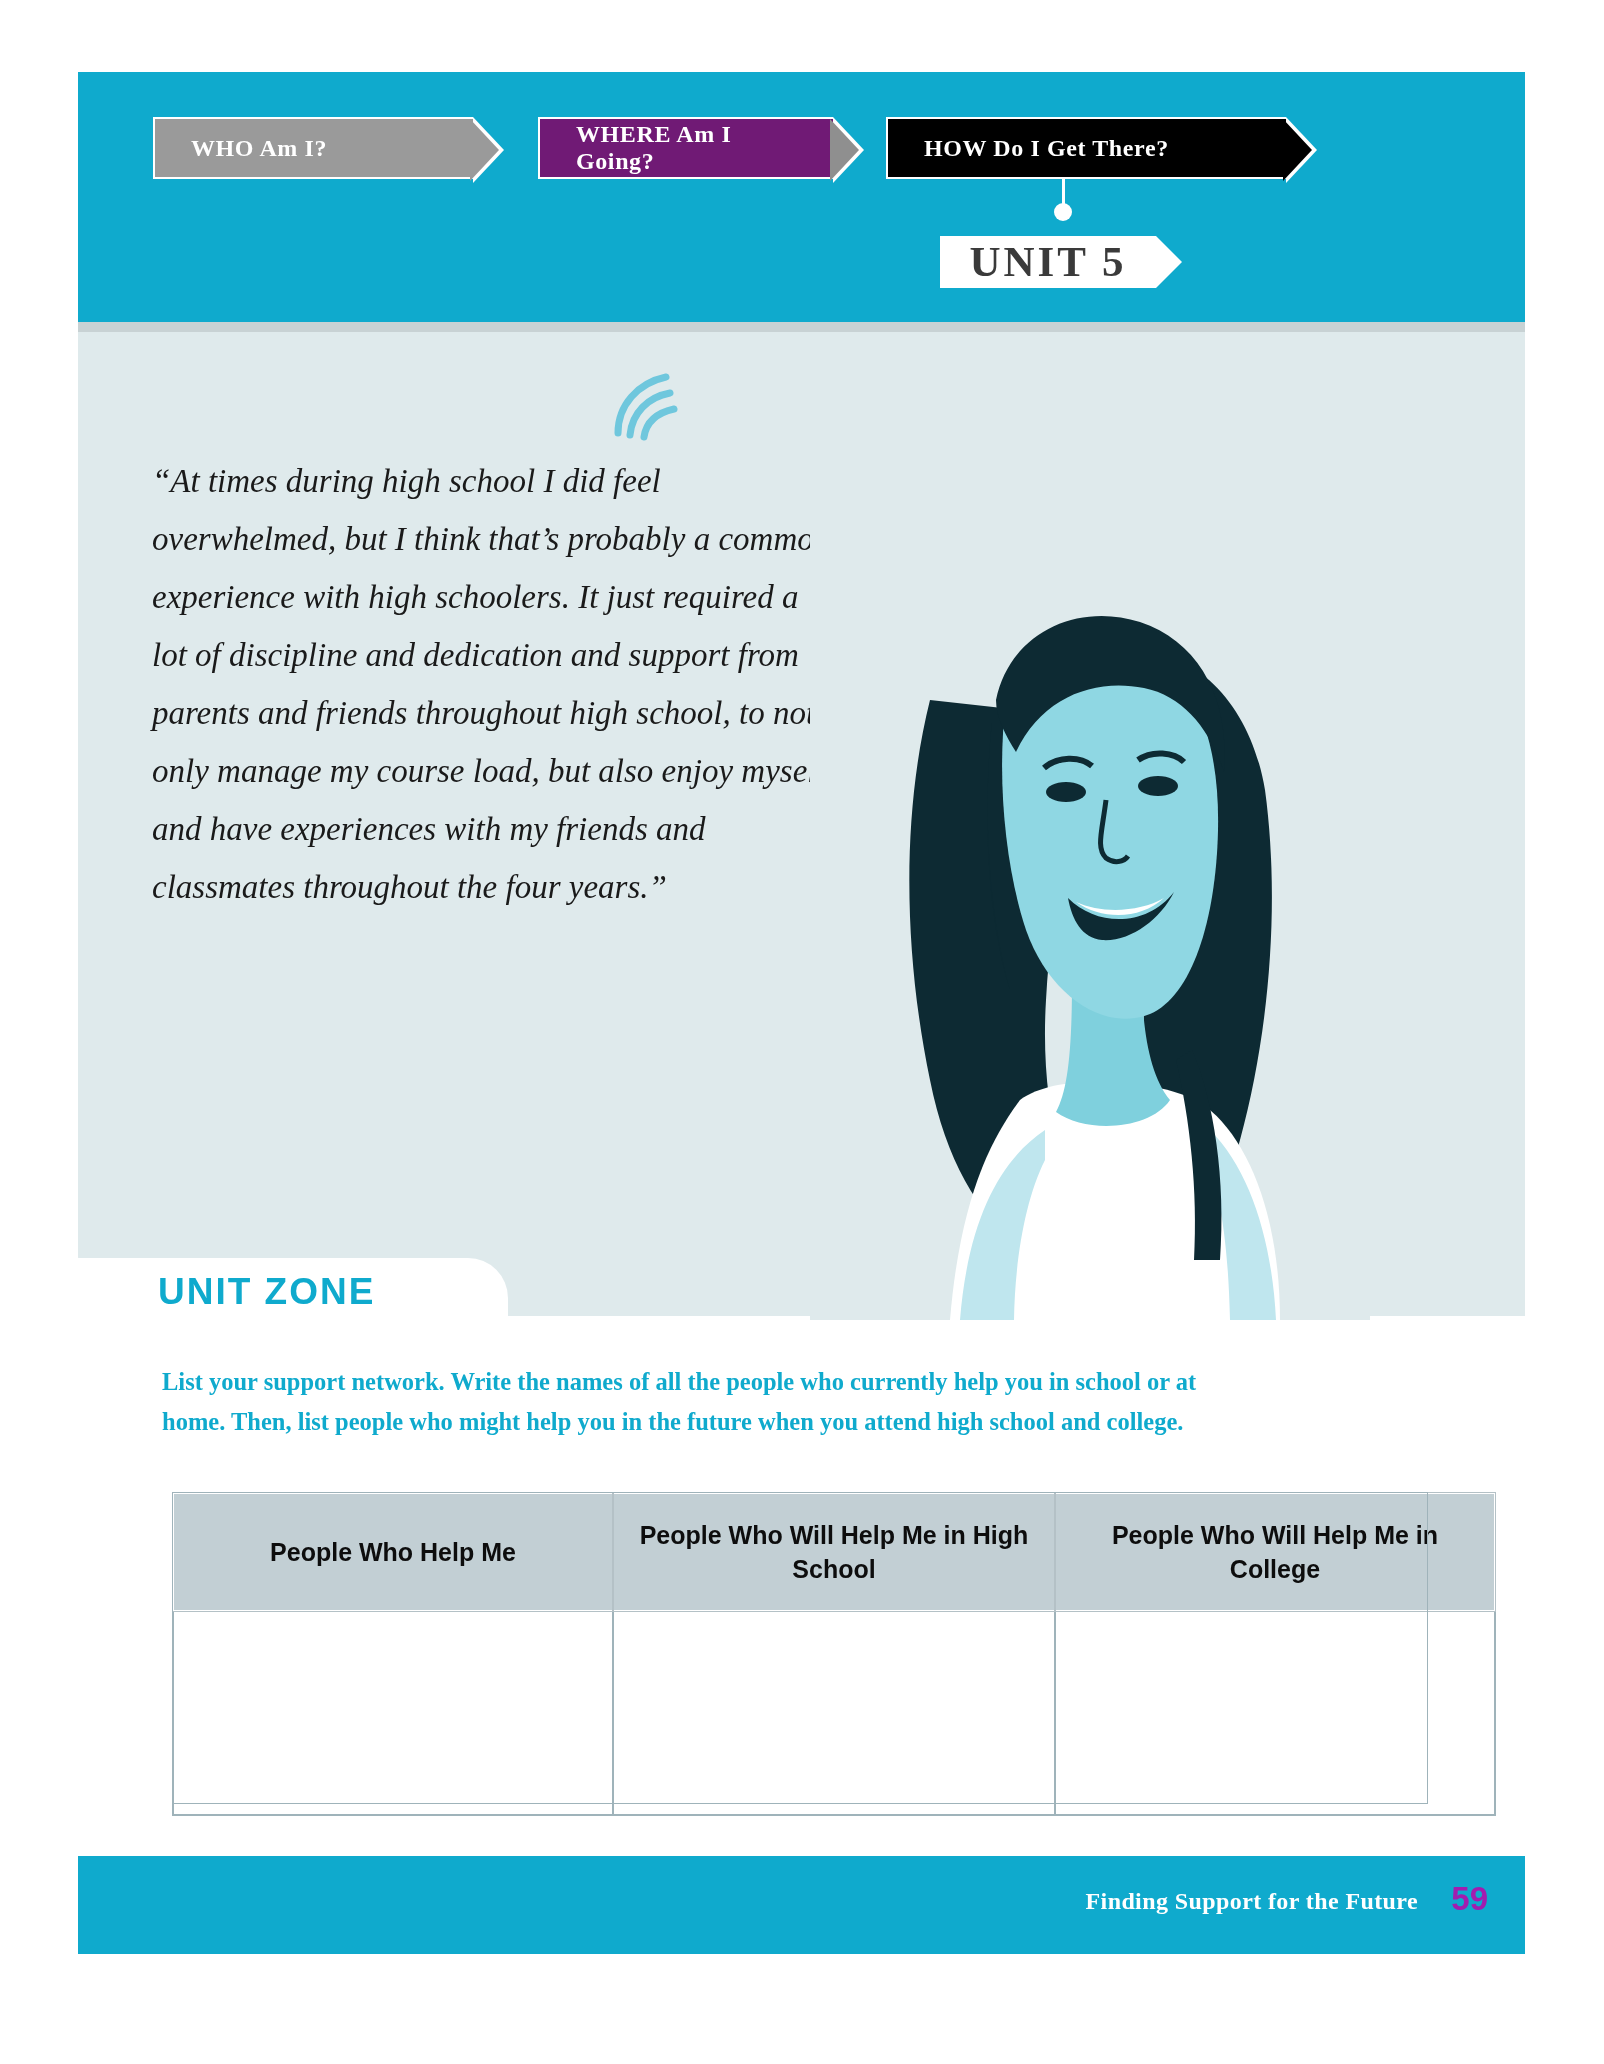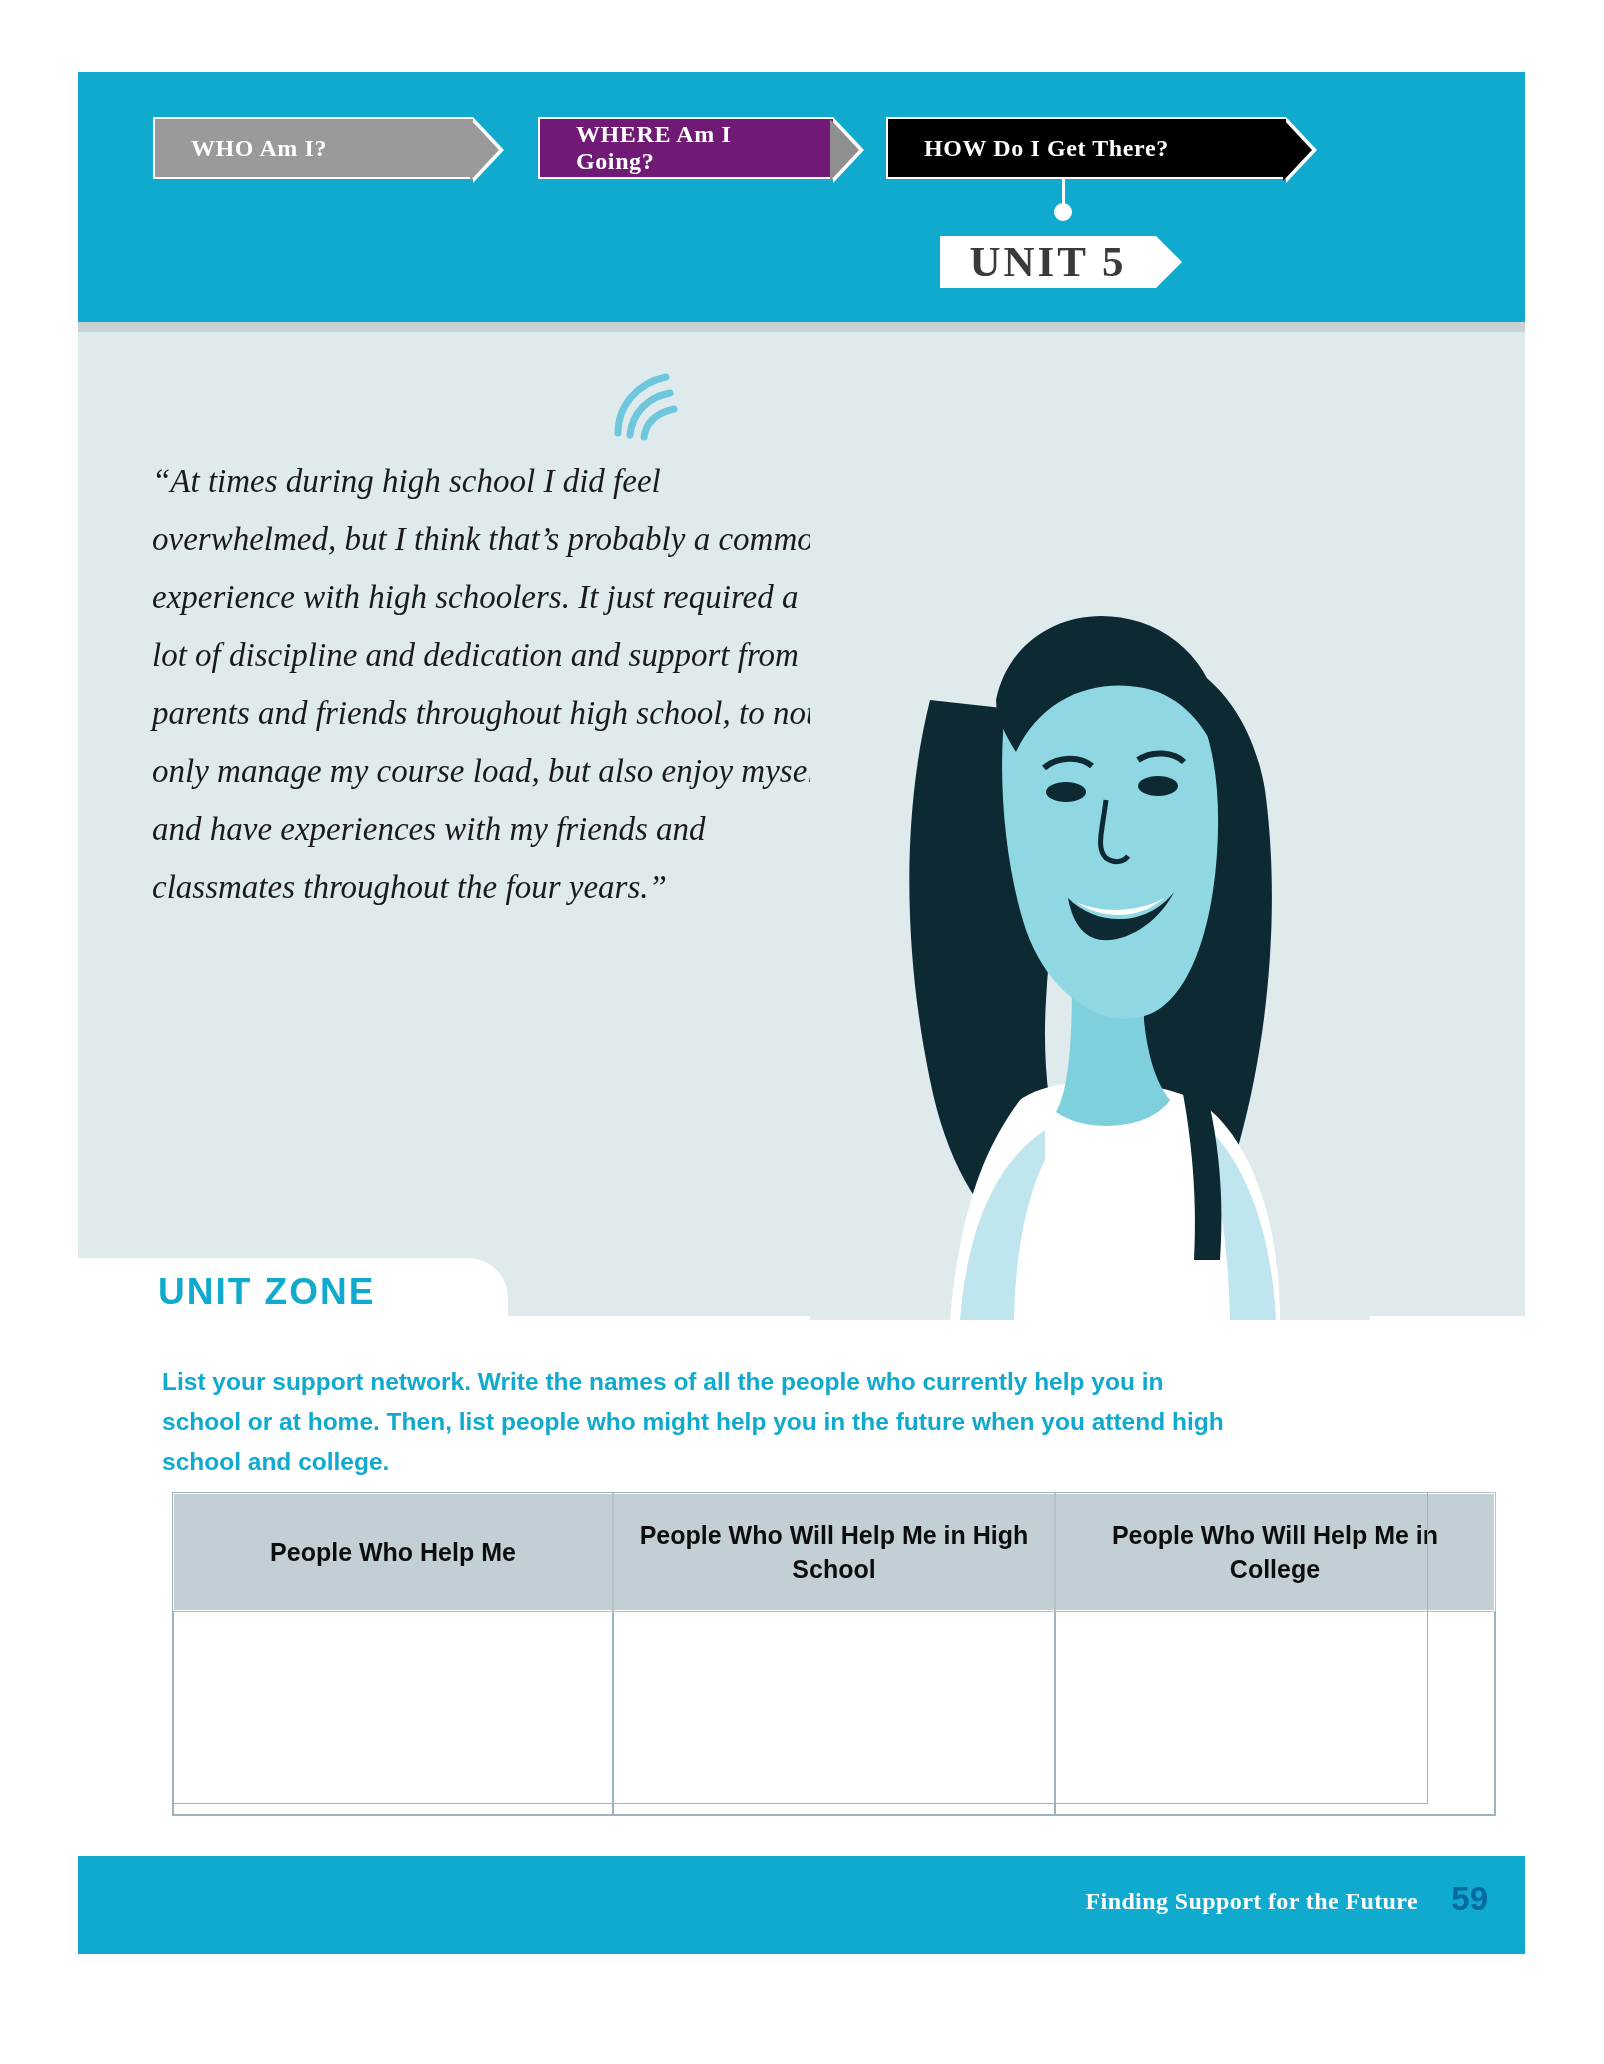--- a/index.html
+++ b/index.html
@@ -226,21 +226,21 @@
     font-size: 37px;
     letter-spacing: 2px;
     color: #0faacd;
   }
 
   .wz-instructions {
     position: absolute;
     left: 162px;
     top: 1362px;
     width: 1070px;
-    font-family: Liberation Sans, sans-serif;
+    font-family: Liberation Serif, serif;
     font-weight: bold;
     font-size: 24.5px;
     line-height: 40px;
     color: #0faacd;
   }
 
   
   .wz-table {
     position: absolute;
     left: 172px;
@@ -299,21 +299,21 @@
     color: #ffffff;
     letter-spacing: 0.4px;
   }
   .footer-page {
     position: absolute;
     right: 116px;
     top: 1880px;
     font-family: "Liberation Sans", sans-serif;
     font-weight: bold;
     font-size: 33px;
-    color: #0369a1;
+    color: #a21caf;
   }
 </style>
 </head>
 <body>
 
 <div class="page">
 
   <div class="top-banner"></div>
 
   <div class="crumbs">

